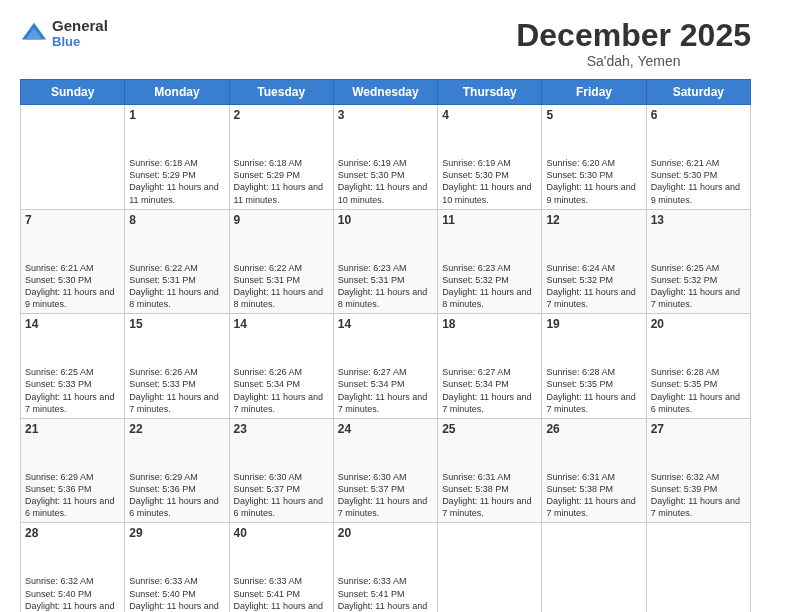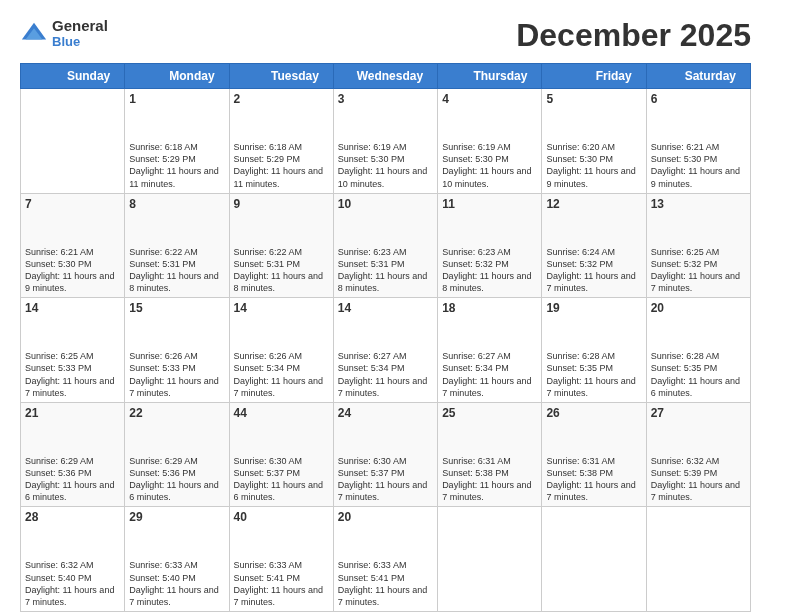--- a/index.html
+++ b/index.html
@@ -63,21 +63,21 @@
       width: 100%;
       border-collapse: collapse;
       border: 1px solid #ccc;
     }
     .calendar th {
       background: #3a7ecf;
       color: #fff;
       font-size: 12px;
       font-weight: bold;
       padding: 5px 14px;
-      text-align: right;
+      text-align: center;
       border: 1px solid #2a6ab8;
     }
     .calendar td {
       border: 1px solid #ccc;
       vertical-align: top;
       padding: 3px 4px;
       font-size: 9.5px;
       color: #333;
       width: calc(100% / 7);
       height: 88px;
@@ -108,20 +108,21 @@
         <polygon points="15,4 28,22 2,22" fill="#3a7ecf"></polygon>
         <polygon points="15,10 24,22 6,22" fill="#5a9ee0"></polygon>
       </svg>
       <div class="logo-text">
         <span class="logo-general">General</span>
         <span class="logo-blue">Blue</span>
       </div>
     </div>
     <div class="title-block">
       <div class="month-title">December 2025</div>
+      <div class="subtitle">Sa'dah, Yemen</div>
     </div>
   </div>
 
   <table class="calendar">
     <thead>
       <tr>
       <th>Sunday</th>
           <th>Monday</th>
           <th>Tuesday</th>
           <th>Wednesday</th>
@@ -287,21 +288,21 @@
 and 6 minutes.</div>
           </td>
           <td>
             <span class="day-num">22</span>
             <div class="day-info">Sunrise: 6:29 AM
 Sunset: 5:36 PM
 Daylight: 11 hours
 and 6 minutes.</div>
           </td>
           <td>
-            <span class="day-num">44</span>
+            <span class="day-num">23</span>
             <div class="day-info">Sunrise: 6:30 AM
 Sunset: 5:37 PM
 Daylight: 11 hours
 and 6 minutes.</div>
           </td>
           <td>
             <span class="day-num">24</span>
             <div class="day-info">Sunrise: 6:30 AM
 Sunset: 5:37 PM
 Daylight: 11 hours

